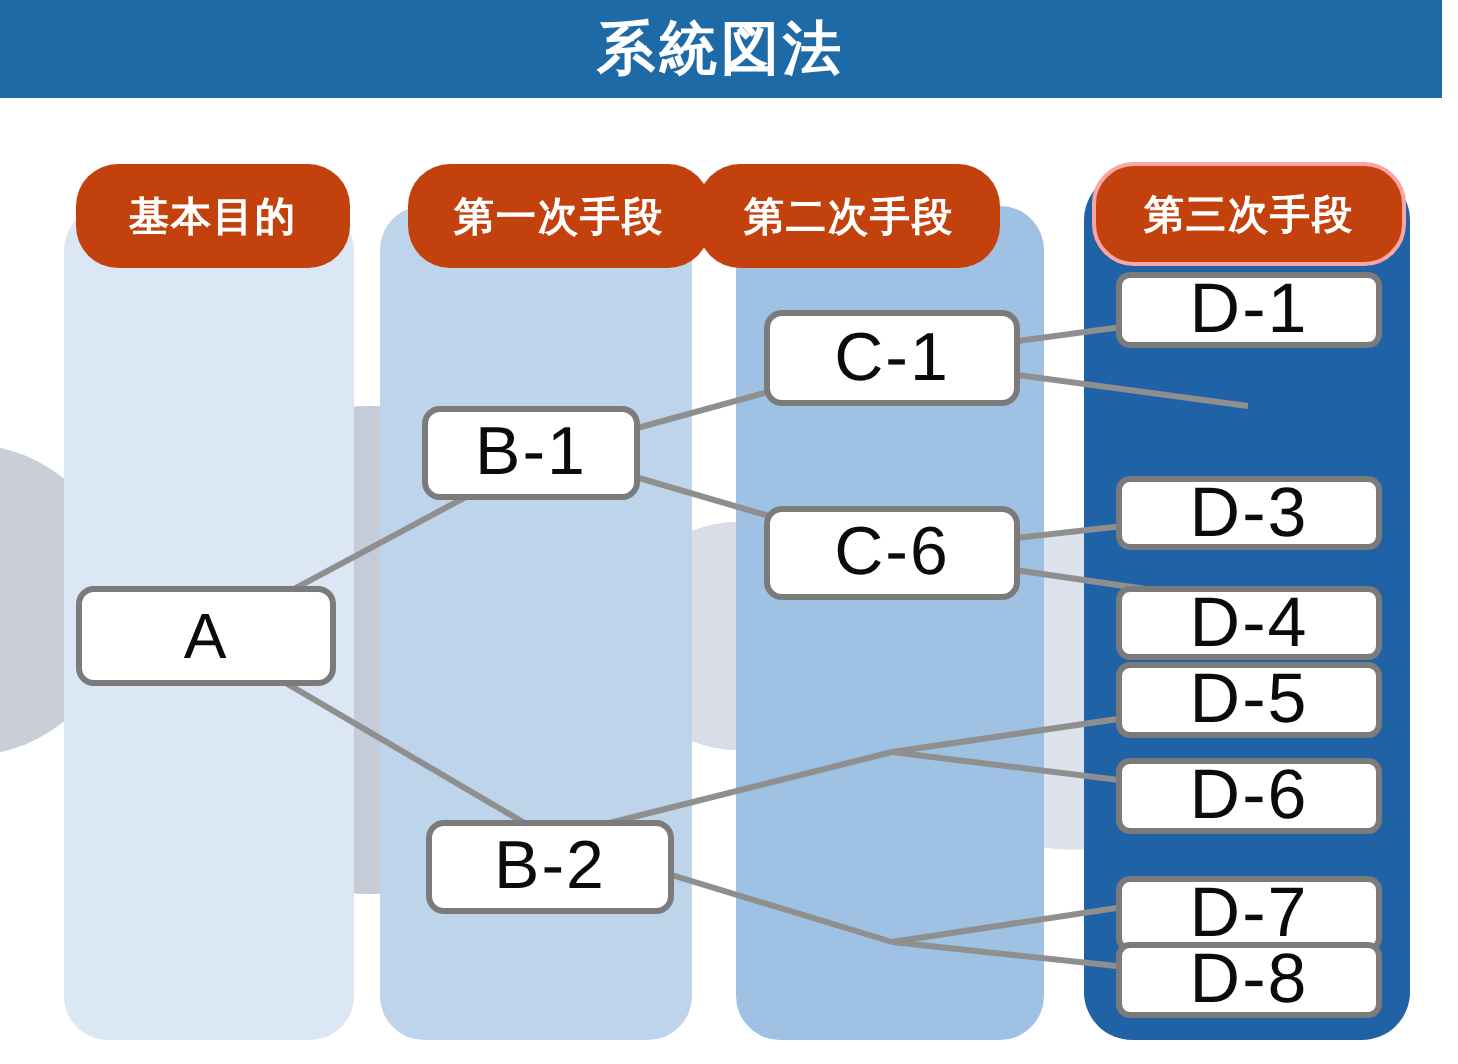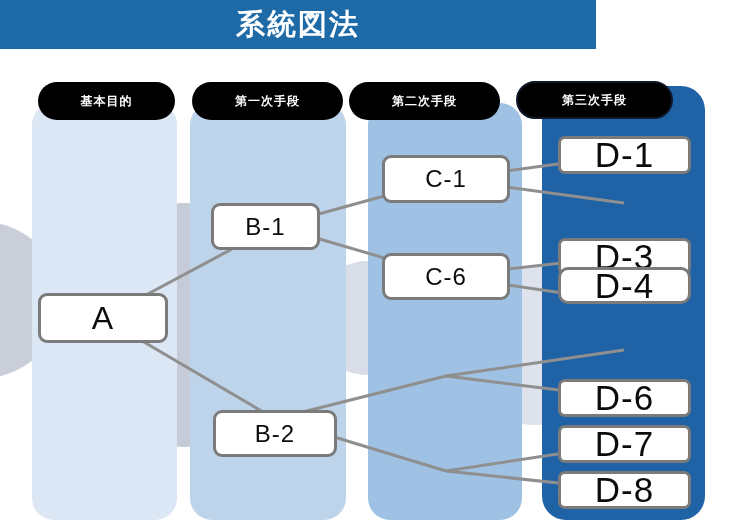--- a/index.html
+++ b/index.html
@@ -2,66 +2,66 @@
 <html><head>
 <meta charset="utf-8">
 <style>
   html,body{margin:0;padding:0;background:#ffffff;}
   .stage{
     position:relative;width:729px;height:532px;overflow:hidden;background:#ffffff;
     font-family:"Liberation Sans",sans-serif;
   }
   
   .titlebar{
-    position:absolute;left:0;top:0;width:596px;height:49px;background:#1e6aa7;
+    position:absolute;left:0;top:0;width:721px;height:49px;background:#1e6aa7;
     display:flex;align-items:center;justify-content:center;
   }
   .titlebar .title{color:#ffffff;font-size:29px;font-weight:bold;letter-spacing:2px;}
   
   .deco{position:absolute;border-radius:50%;z-index:0;}
   .deco.c1{left:-95px;top:222px;width:156px;height:156px;background:#c9ced9;}
   .deco.c2{left:63px;top:203px;width:244px;height:244px;background:#c6cbd8;}
   .deco.c3{left:311px;top:261px;width:114px;height:114px;background:#d9dde8;}
   .deco.c4{left:456px;top:265px;width:160px;height:160px;background:#dde2ec;}
   
   .col{position:absolute;z-index:1;border-radius:22px;}
   .col.col1{left:32px; top:103px;width:145px;height:417px;background:#dbe7f4;}
   .col.col2{left:190px;top:103px;width:156px;height:417px;background:#bed4eb;}
   .col.col3{left:368px;top:103px;width:154px;height:417px;background:#9fc2e4;}
   .col.col4{left:542px;top:86px; width:163px;height:434px;background:#1f63a6;border-radius:24px;}
   
   .pill{
-    position:absolute;z-index:3;height:38px;border-radius:21px;background:#000000;
+    position:absolute;z-index:3;height:52px;border-radius:21px;background:#c2410c;
     display:flex;align-items:center;justify-content:center;
-    color:#ffffff;font-size:12px;font-weight:bold;letter-spacing:1px;box-sizing:border-box;
+    color:#ffffff;font-size:20px;font-weight:bold;letter-spacing:1px;box-sizing:border-box;
   }
   .pill.p1{left:38px; top:82px;width:137px;}
-  .pill.p2{left:192px;top:82px;width:151px;text-align:center;}
+  .pill.p2{left:204px;top:82px;width:151px;text-align:center;}
   .pill.p3{left:349px;top:82px;width:151px;}
-  .pill.p4{left:516px;top:81px;width:157px;border:2px solid #0f172a;}
+  .pill.p4{left:546px;top:81px;width:157px;border:2px solid #fca5a5;}
   
   .connectors{position:absolute;left:0;top:0;width:729px;height:532px;z-index:2;}
   .connectors line{stroke:#8f8f8f;stroke-width:3;}
   
   .node{
     position:absolute;z-index:3;background:#ffffff;border:3px solid #7b7b7b;border-radius:9px;
     display:flex;align-items:center;justify-content:center;box-sizing:border-box;
-    color:#0b0b0b;font-size:24px;letter-spacing:1px;
+    color:#0b0b0b;font-size:34px;letter-spacing:1px;
   }
   .node.na{left:38px; top:293px;width:130px;height:50px;font-size:32px;}
   .node.nb1{left:211px;top:203px;width:109px;height:47px;}
   .node.nb2{left:213px;top:410px;width:124px;height:47px;}
   .node.nc1{left:382px;top:155px;width:128px;height:48px;}
   .node.nc2{left:382px;top:253px;width:128px;height:47px;}
   .node.nc3{left:383px;top:352px;width:127px;height:48px;}
   .node.nc4{left:383px;top:447px;width:127px;height:48px;}
   .node.nd{left:558px;width:133px;height:38px;font-size:35px;border-width:3px;border-radius:7px;}
   .node.nd1{top:136px;} .node.nd2{top:184px;} .node.nd3{top:238px;height:37px;}
-  .node.nd4{top:267px;height:37px;border-radius:10px;} .node.nd5{top:331px;} .node.nd6{top:379px;}
-  .node.nd7{top:425px;} .node.nd8{top:471px;}
+  .node.nd4{top:293px;height:37px;} .node.nd5{top:331px;} .node.nd6{top:379px;}
+  .node.nd7{top:438px;} .node.nd8{top:471px;}
 </style>
 </head>
 <body>
 
 <div class="stage">
 
   <div class="titlebar">
     <span class="title">系統図法</span>
   </div>
 
@@ -106,17 +106,18 @@
   </div>
 
   <div class="node na">A</div>
   <div class="node nb1">B-1</div>
   <div class="node nb2">B-2</div>
   <div class="node nc1">C-1</div>
   <div class="node nc2">C-6</div>
   <div class="node nd nd1">D-1</div>
   <div class="node nd nd3">D-3</div>
   <div class="node nd nd4">D-4</div>
+  <div class="node nd nd5">D-5</div>
   <div class="node nd nd6">D-6</div>
   <div class="node nd nd7">D-7</div>
   <div class="node nd nd8">D-8</div>
 
 </div>
 
 </body></html>

